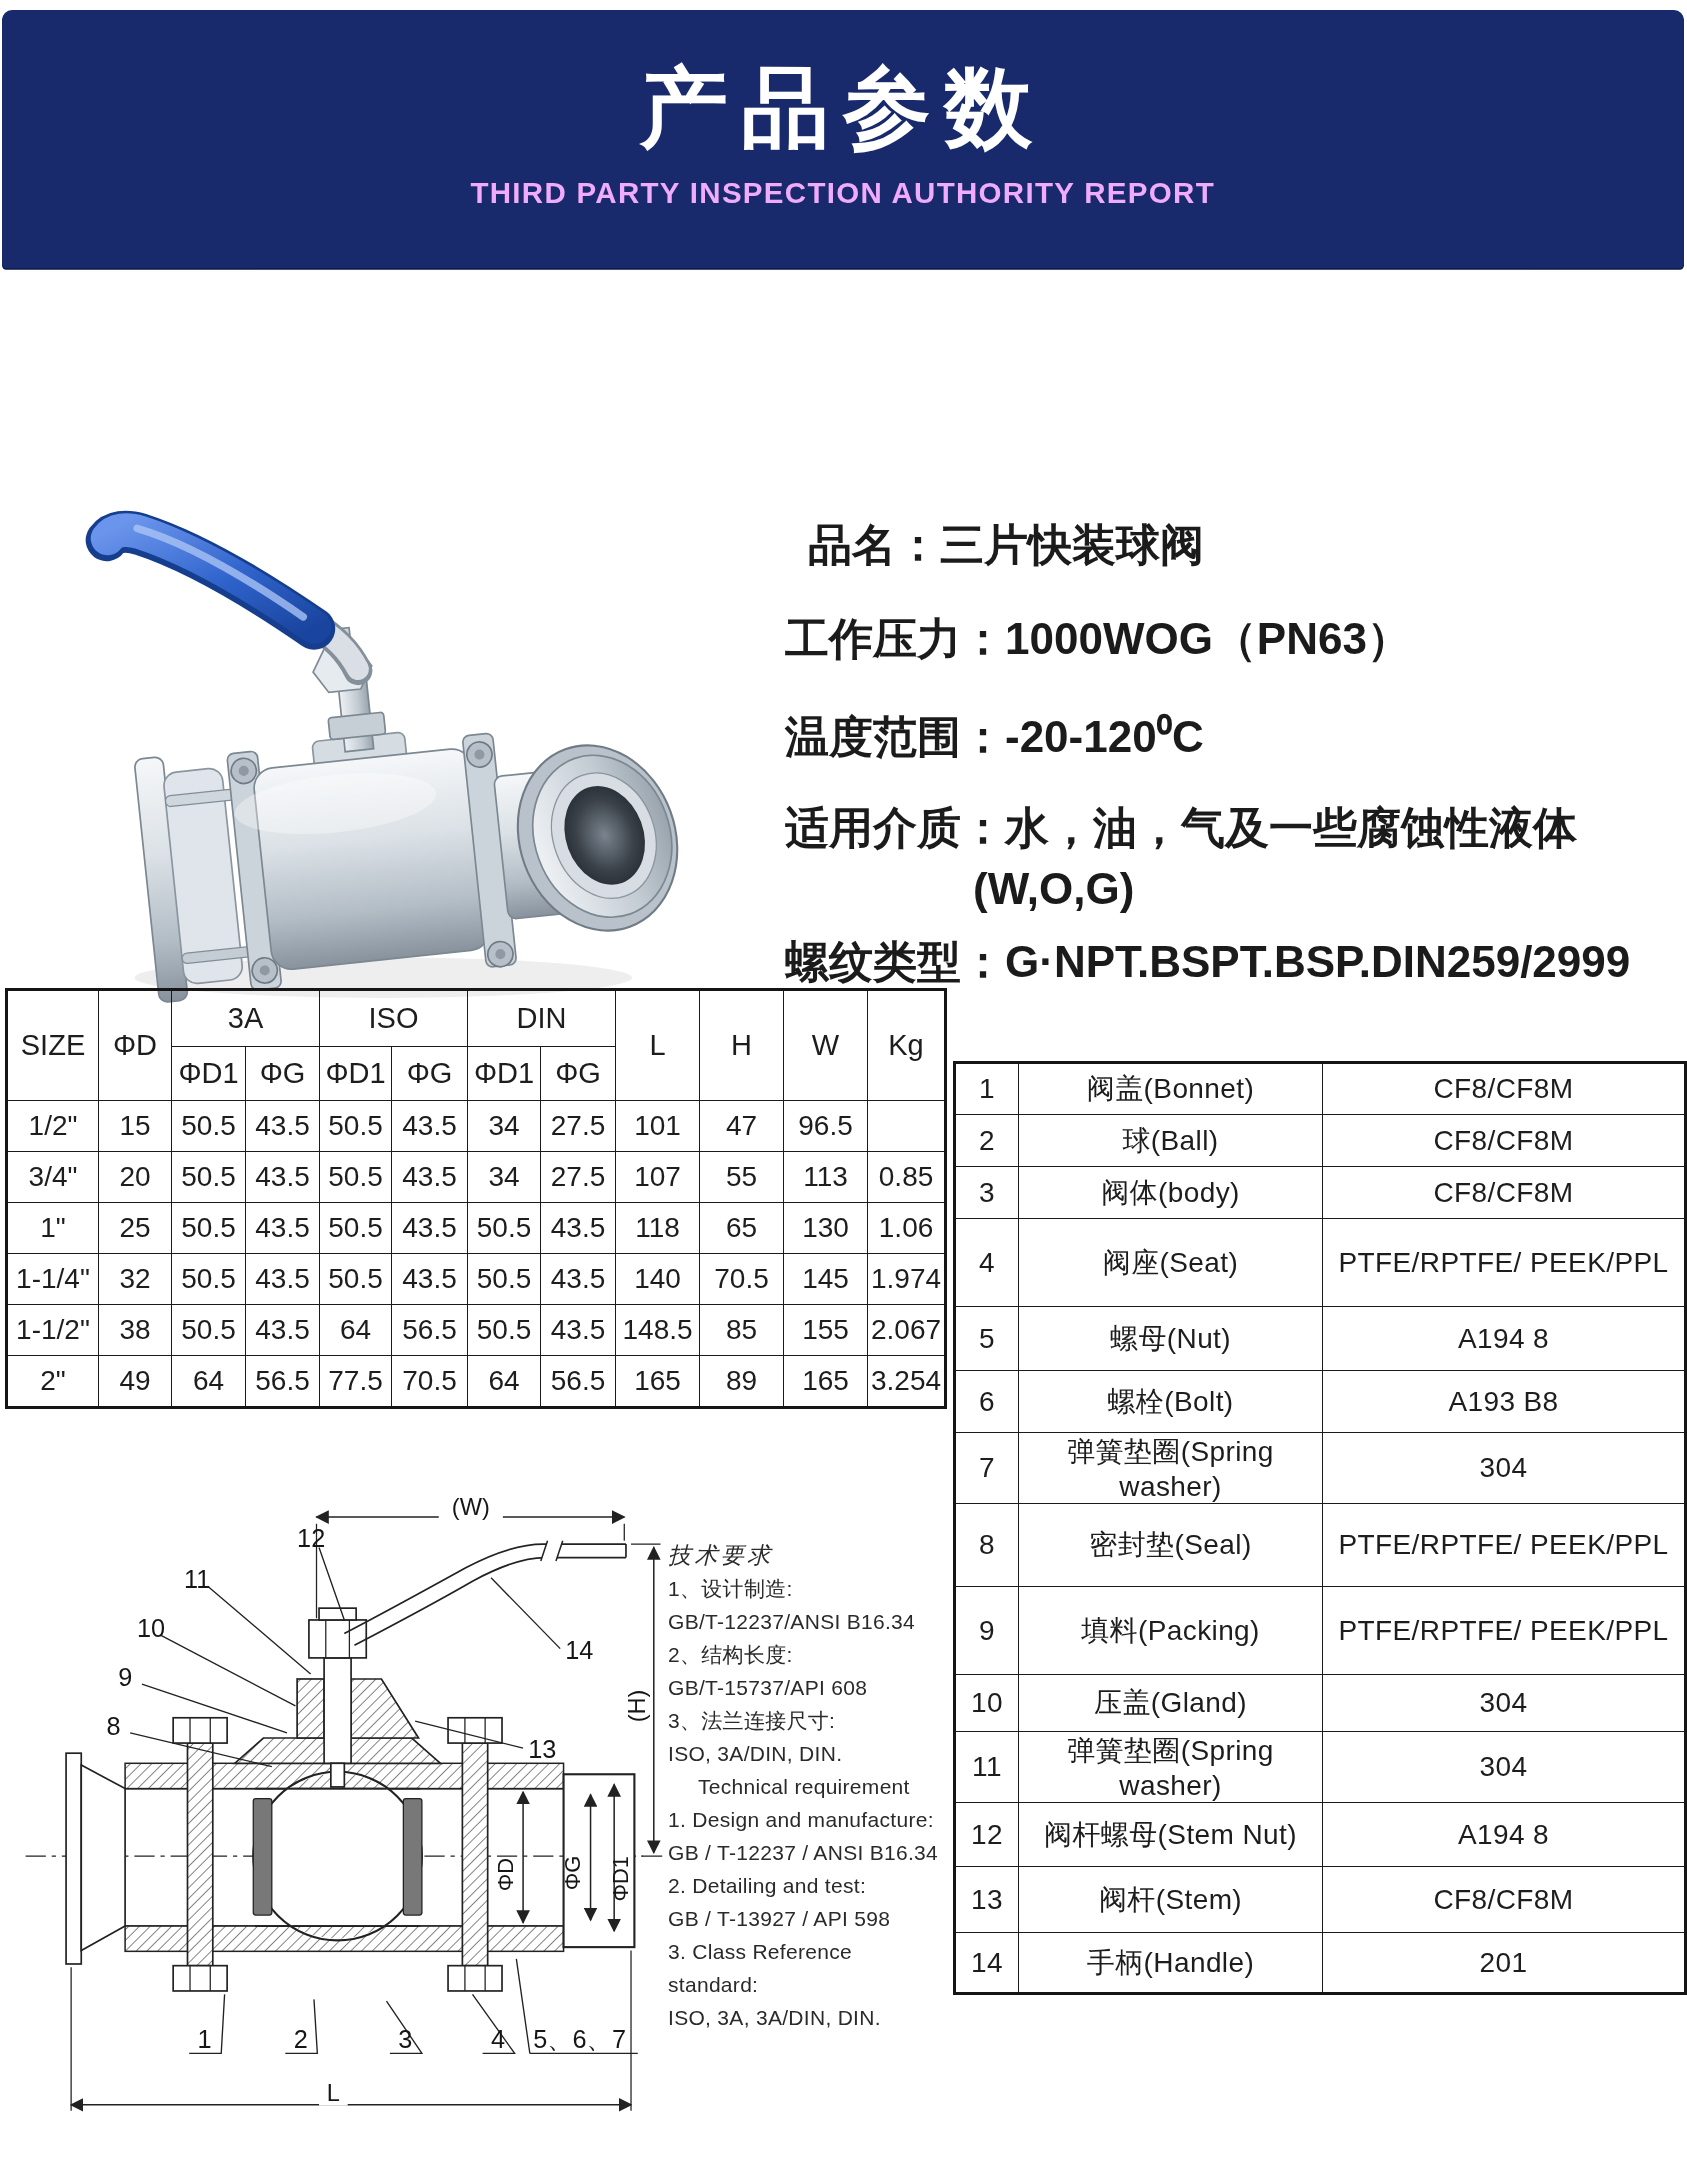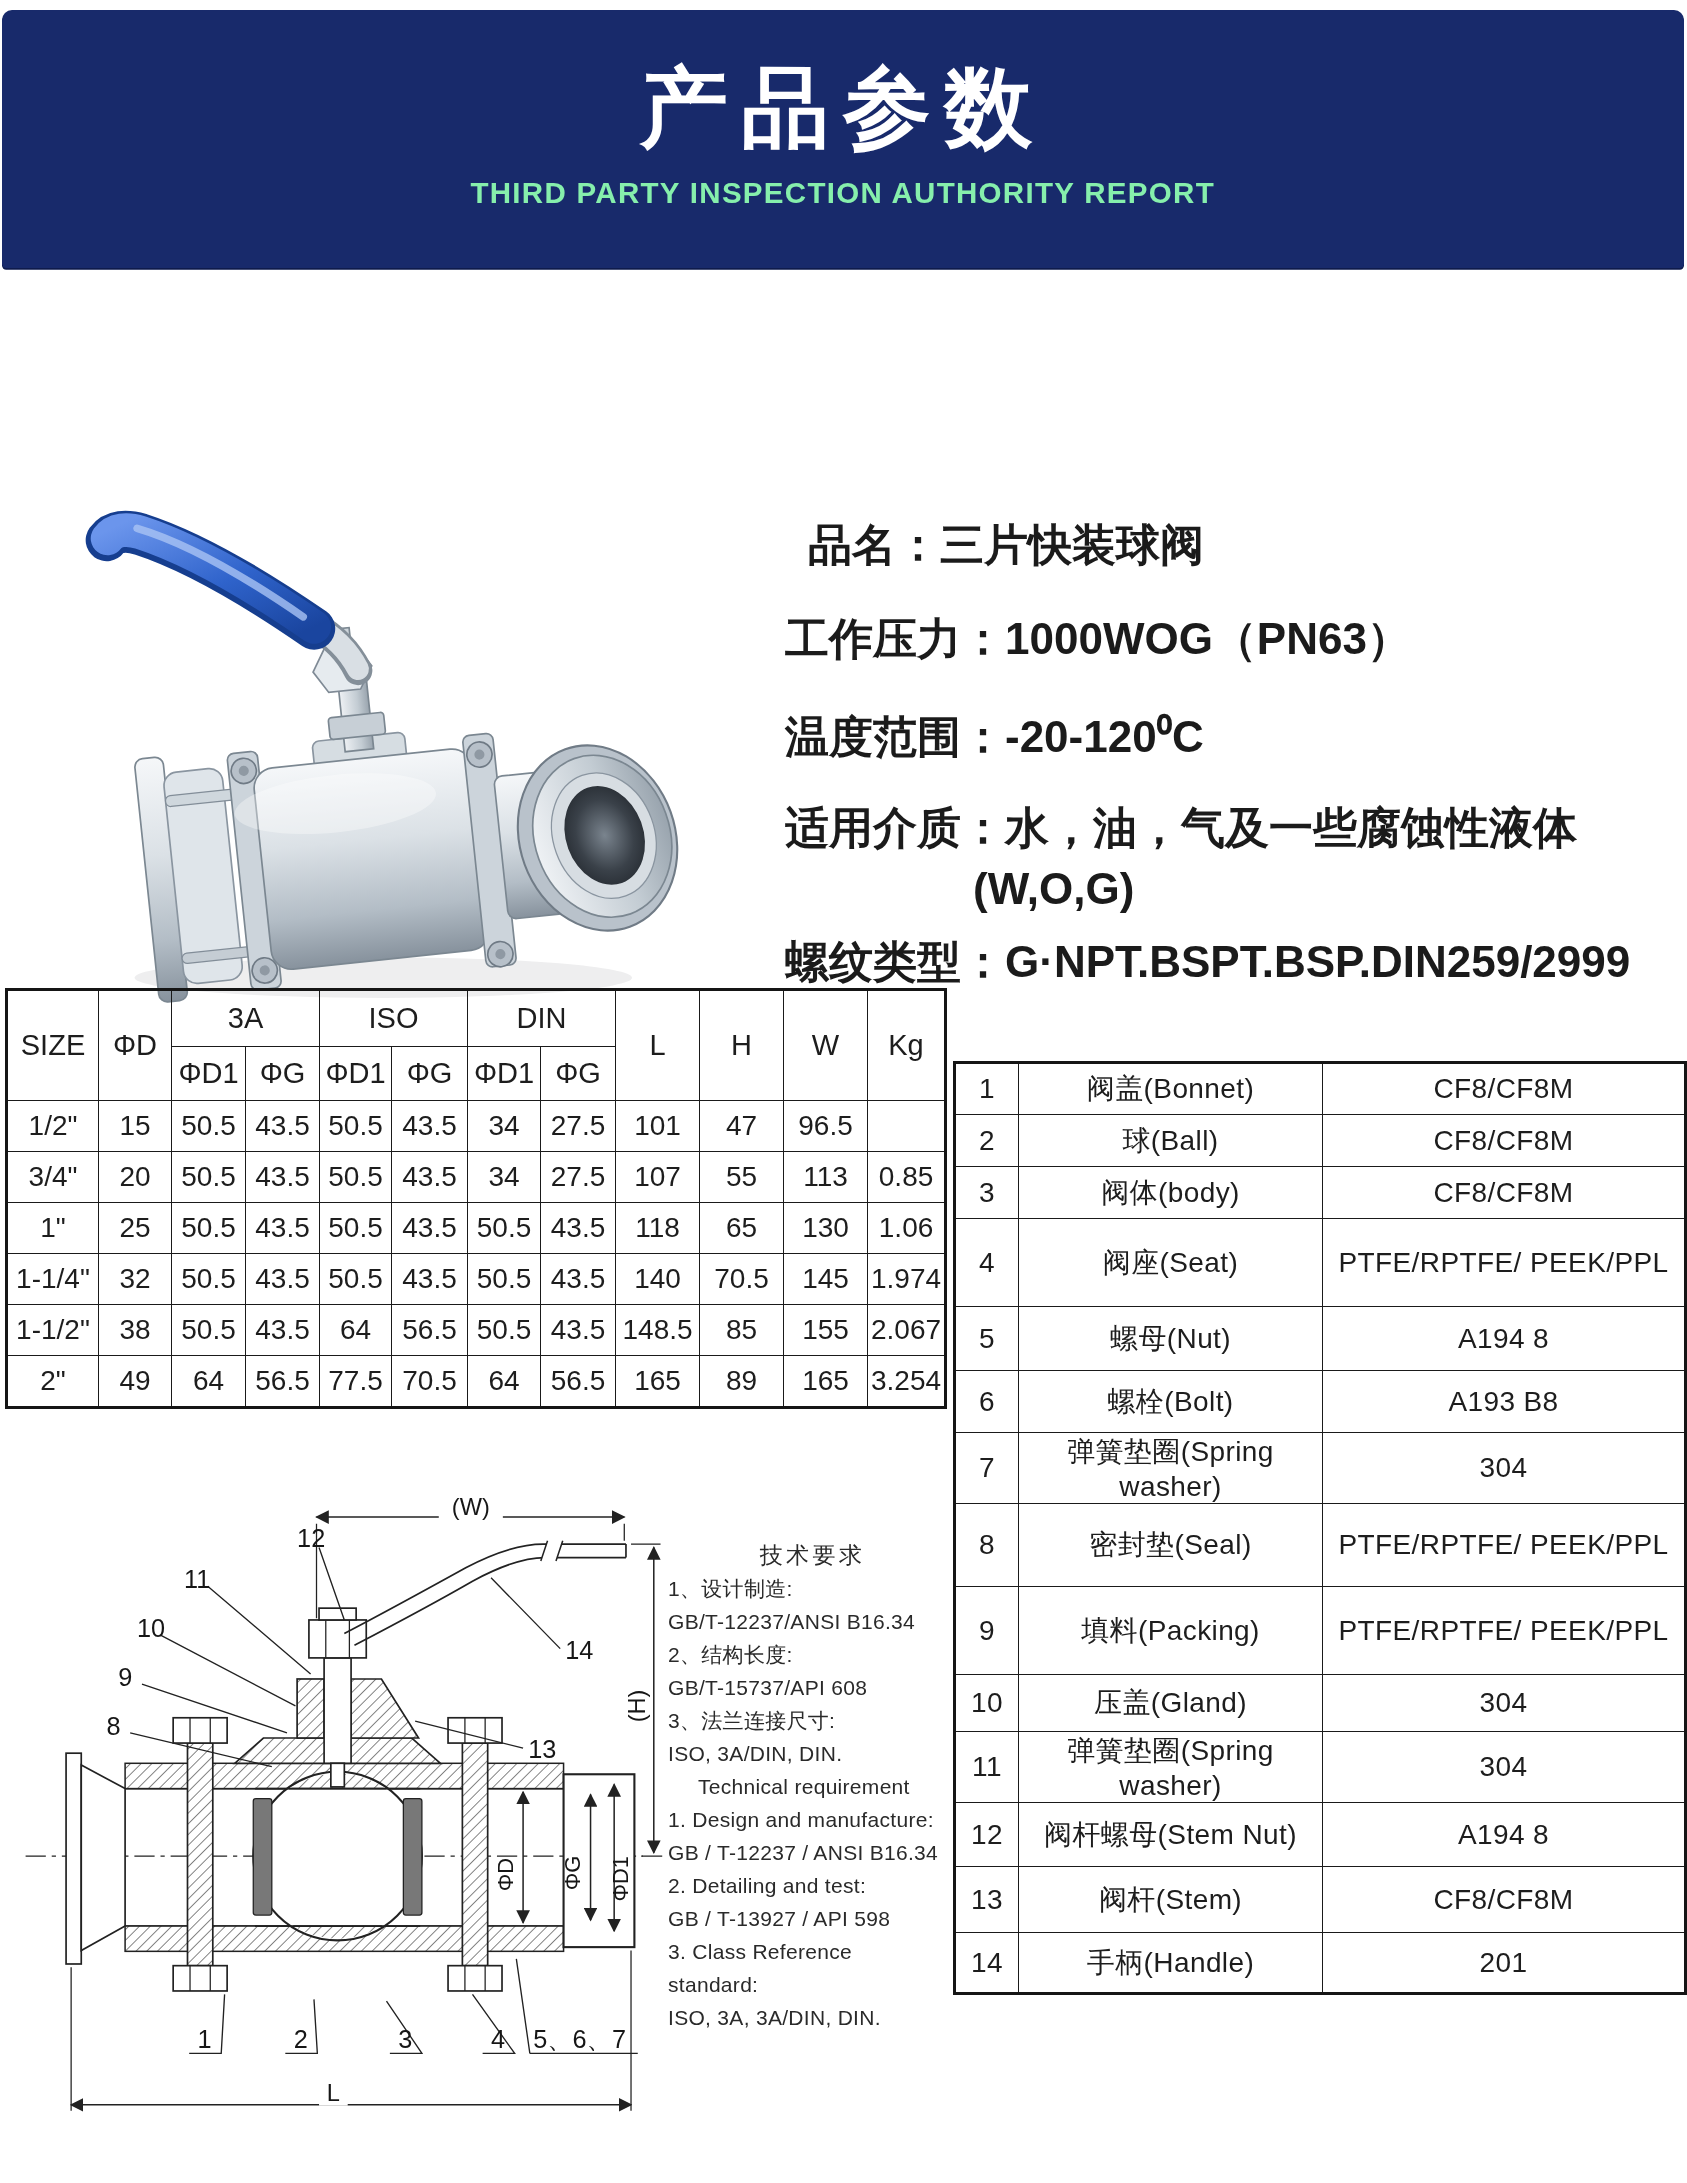--- a/index.html
+++ b/index.html
@@ -3,42 +3,42 @@
 <meta charset="utf-8">
 <style>
   html,body{margin:0;padding:0;}
   body{width:1687px;height:2183px;background:#ffffff;font-family:"Liberation Sans",sans-serif;color:#1d1d1d;position:relative;}
   .page{position:absolute;inset:0;overflow:hidden;padding-left:28px;}
 
   
   .hdr{position:absolute;left:1.7px;top:10px;width:1682px;height:258px;background:#182a6b;border-radius:10px 10px 4.2px 4.2px;
        box-shadow:0 1.7px 0 #0e1b4d;text-align:center;}
   .hdr-title{margin-top:51px;font-size:88px;line-height:93px;color:#ffffff;font-weight:600;letter-spacing:13.5px;}
-  .hdr-sub{margin-top:22px;font-size:29.5px;color:#86efac;font-weight:700;letter-spacing:1.3px;}
+  .hdr-sub{margin-top:22px;font-size:29.5px;color:#f0abfc;font-weight:700;letter-spacing:1.3px;}
 
   
   .info{position:absolute;left:785px;top:516px;width:903px;font-size:44px;font-weight:600;color:#1b1b1b;}
   .info-row{position:absolute;left:0;white-space:nowrap;}
   .info-row .lbl{display:inline-block;}
   .info-row .val{display:inline-block;}
   .r0{top:0px;margin-left:23px;}.r1{top:94px;}.r2{top:189px;}.r3{top:283px;}.r3b{top:348px;left:188px;text-decoration:underline;}.r4{top:417px;}
 
   
   table{border-collapse:collapse;table-layout:fixed;border-radius:13px;}
   td,th{border:1.7px solid #1a1a1a;text-align:center;vertical-align:middle;padding:0;font-weight:400;overflow:hidden;}
   .sizeTbl{position:absolute;left:5px;top:988px;width:936px;border:3.4px solid #151515;font-size:28px;}
   .sizeTbl th{font-size:29px;}
   .partsTbl{position:absolute;left:953px;top:1061px;width:731px;border:3.4px solid #151515;font-size:28px;}
   .partsTbl td{letter-spacing:0.4px;}
 
   
   .draw{position:absolute;left:0px;top:1453px;}
   .notes{position:absolute;left:668px;top:1539px;width:289px;font-size:21px;line-height:33px;color:#2a2a2a;letter-spacing:0.3px;}
   .notes div{white-space:nowrap;}
-  .notes div:nth-child(1){text-align:center;font-size:23px;letter-spacing:3.4px;}
+  .notes div:nth-child(1){text-align:left;font-size:23px;letter-spacing:3.4px;font-style:italic;}
   .notes div:nth-child(8){padding-left:30px;}
 
   
   .photo{position:absolute;left:46px;top:460px;}
 
   svg text{font-family:"Liberation Sans",sans-serif;}
 </style>
 </head>
 <body>
 

